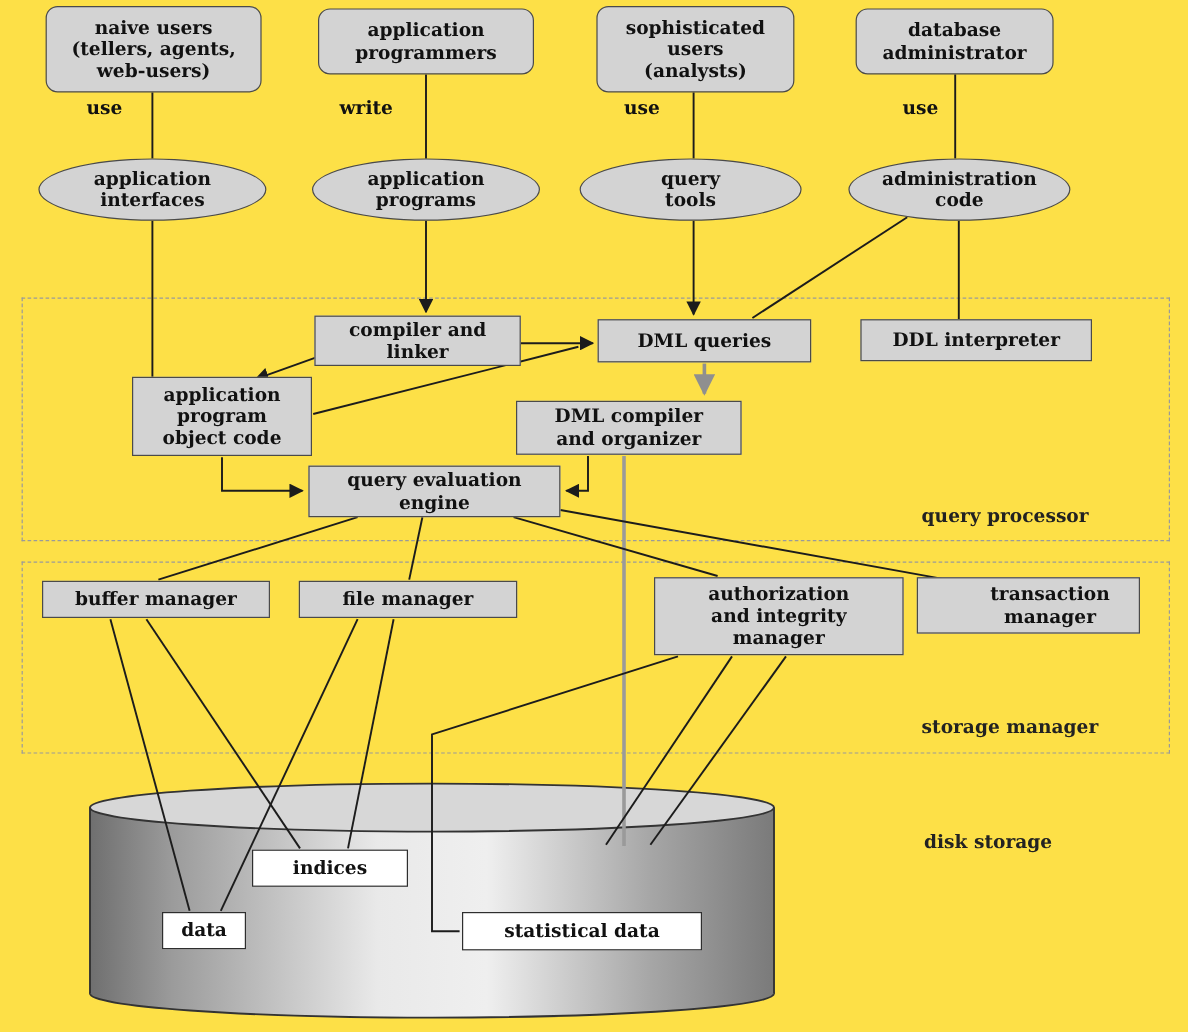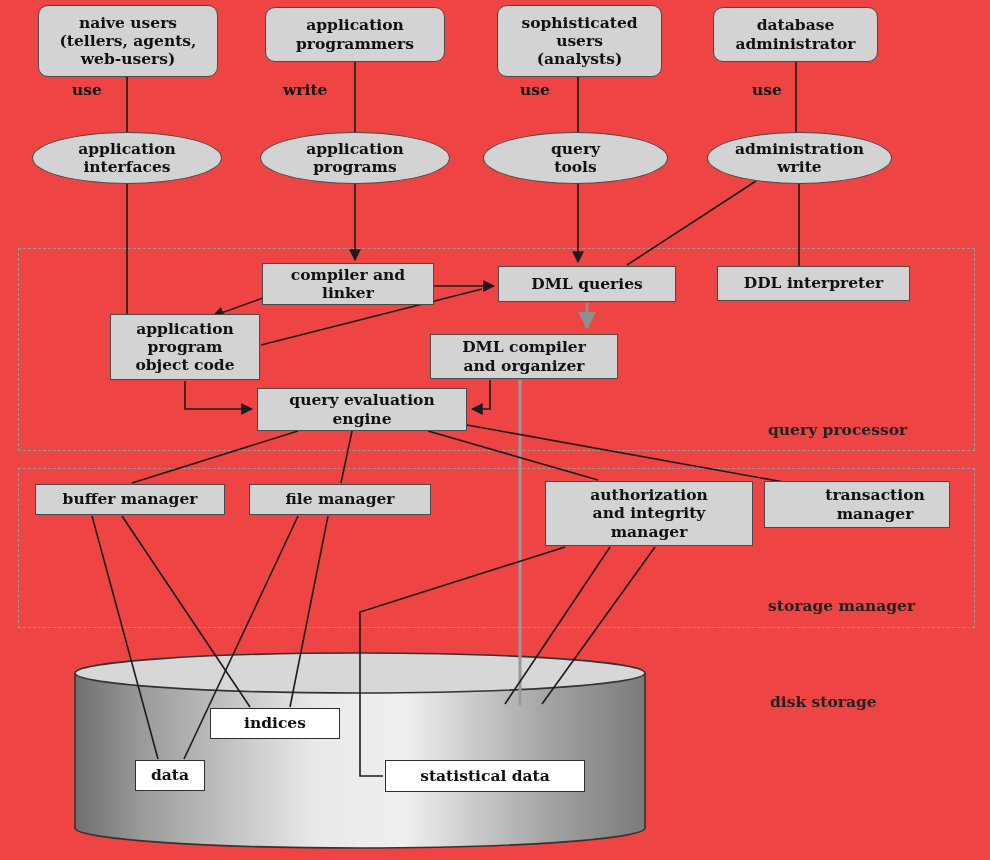--- a/index.html
+++ b/index.html
@@ -1,17 +1,17 @@
 <!DOCTYPE html>
 <html><head>
 <meta charset="utf-8">
 <style>
   html,body{margin:0;padding:0;background:#ffffff;}
   .canvas{
-    position:relative;width:990px;height:860px;background:#ef4444;overflow:hidden;
+    position:relative;width:990px;height:860px;background:#fde047;overflow:hidden;
     font-family:"DejaVu Serif","Liberation Serif",serif;font-size:15.5px;color:#111;
   }
   .node{
     position:absolute;display:flex;align-items:center;justify-content:center;
     text-align:center;background:#d3d3d3;border:1.6px solid #4a4a4a;
     font-weight:600;white-space:pre-line;line-height:1.18;box-sizing:border-box;
   }
   .rounded{border-radius:10px;}
   .ellipse{border-radius:50%;}
   .whitebox{background:#ffffff;border-color:#2e2e2e;}
@@ -122,21 +122,21 @@
   <div class="node ellipse" style="left:260px;top:132px;width:190px;height:52px;">
     <span>application
 programs</span>
   </div>
   <div class="node ellipse" style="left:483px;top:132px;width:185px;height:52px;">
     <span>query
 tools</span>
   </div>
   <div class="node ellipse" style="left:707px;top:132px;width:185px;height:52px;">
     <span>administration
-write</span>
+code</span>
   </div>
 
   <div class="node" style="left:262px;top:263px;width:172px;height:42px;">
     <span>compiler and
 linker</span>
   </div>
   <div class="node" style="left:498px;top:266px;width:178px;height:36px;justify-content:center;">
     <span>DML queries</span>
   </div>
   <div class="node" style="left:717px;top:266px;width:193px;height:35px;">

